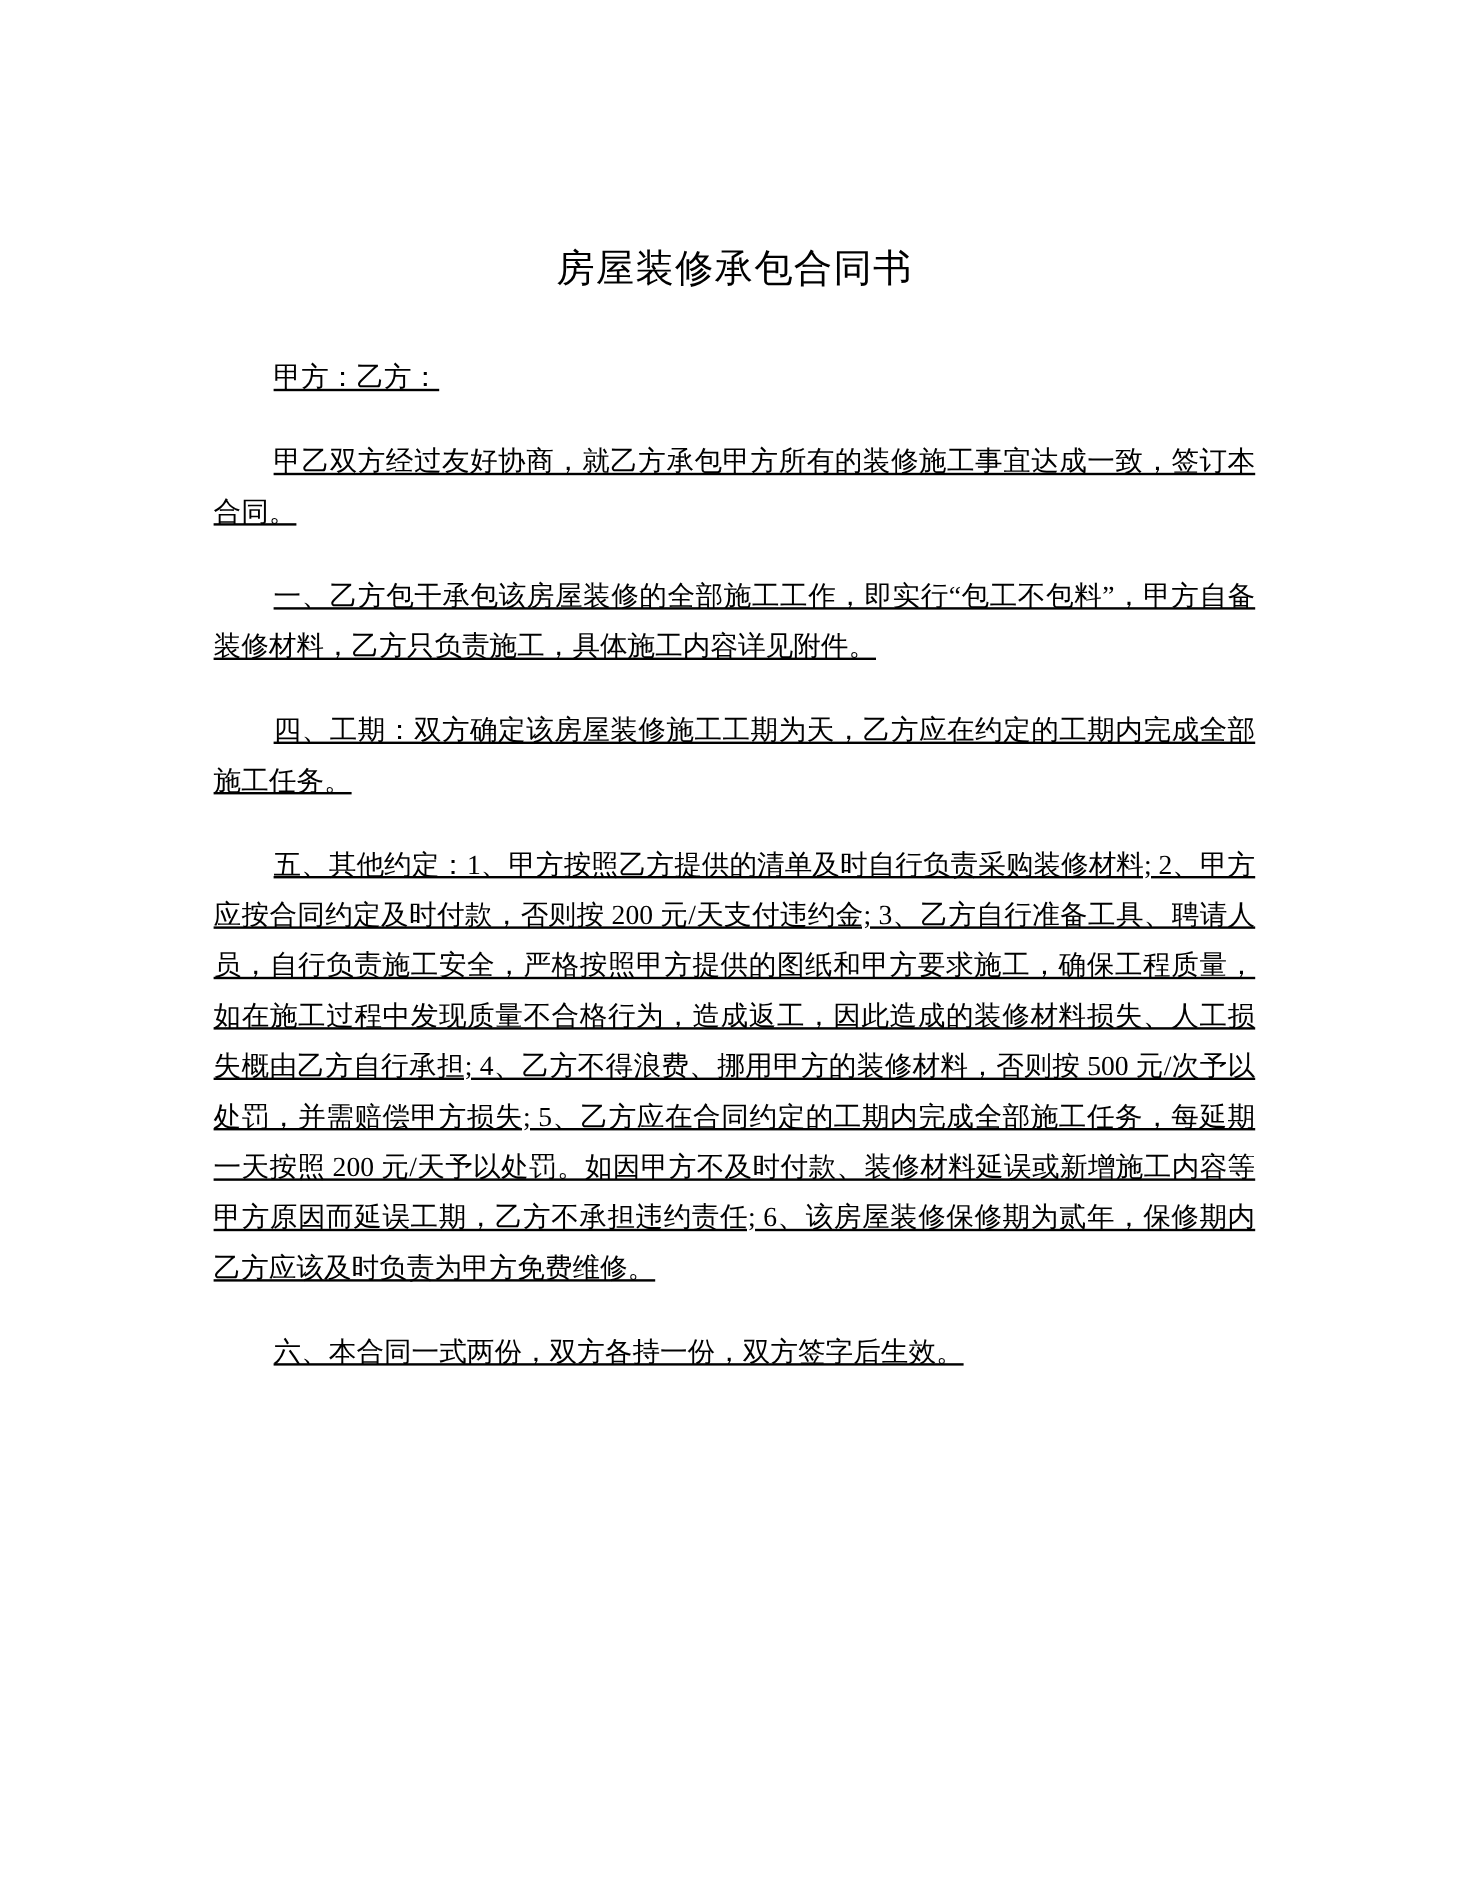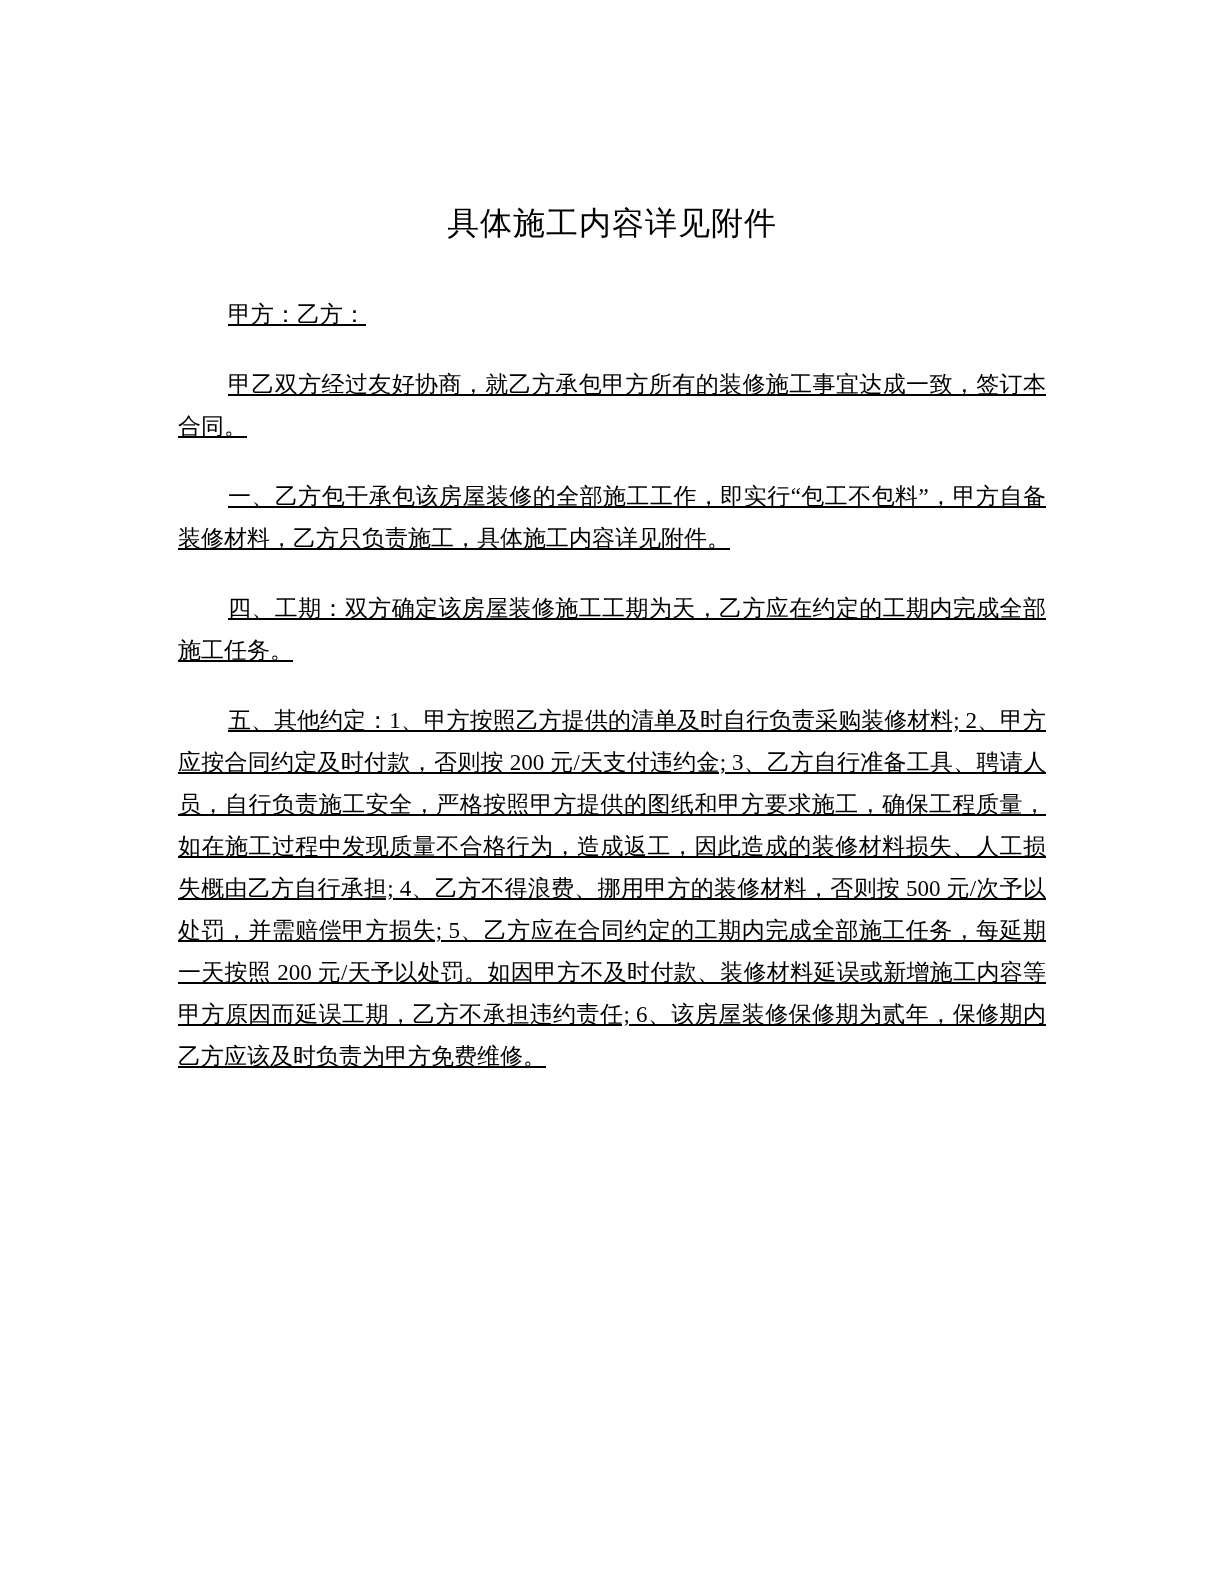--- a/index.html
+++ b/index.html
@@ -37,28 +37,29 @@
     margin: 0 0 28px 0;
     word-break: break-all;
     text-decoration: underline;
   }
 </style>
 </head>
 <body>
 
 <div class="page">
   <div class="content">
-    <h1 class="doc-title">具体施工内容详见附件</h1>
+    <h1 class="doc-title">房屋装修承包合同书</h1>
 
     <p class="para">甲方：乙方：</p>
 
     <p class="para">甲乙双方经过友好协商，就乙方承包甲方所有的装修施工事宜达成一致，签订本合同。</p>
 
     <p class="para">一、乙方包干承包该房屋装修的全部施工工作，即实行“包工不包料”，甲方自备装修材料，乙方只负责施工，具体施工内容详见附件。</p>
 
 
 
     <p class="para">四、工期：双方确定该房屋装修施工工期为天，乙方应在约定的工期内完成全部施工任务。</p>
 
     <p class="para">五、其他约定：1、甲方按照乙方提供的清单及时自行负责采购装修材料; 2、甲方应按合同约定及时付款，否则按 200 元/天支付违约金; 3、乙方自行准备工具、聘请人员，自行负责施工安全，严格按照甲方提供的图纸和甲方要求施工，确保工程质量，如在施工过程中发现质量不合格行为，造成返工，因此造成的装修材料损失、人工损失概由乙方自行承担; 4、乙方不得浪费、挪用甲方的装修材料，否则按 500 元/次予以处罚，并需赔偿甲方损失; 5、乙方应在合同约定的工期内完成全部施工任务，每延期一天按照 200 元/天予以处罚。如因甲方不及时付款、装修材料延误或新增施工内容等甲方原因而延误工期，乙方不承担违约责任; 6、该房屋装修保修期为贰年，保修期内乙方应该及时负责为甲方免费维修。</p>
 
+    <p class="para">六、本合同一式两份，双方各持一份，双方签字后生效。</p>
   </div>
 </div>
 
 </body></html>

